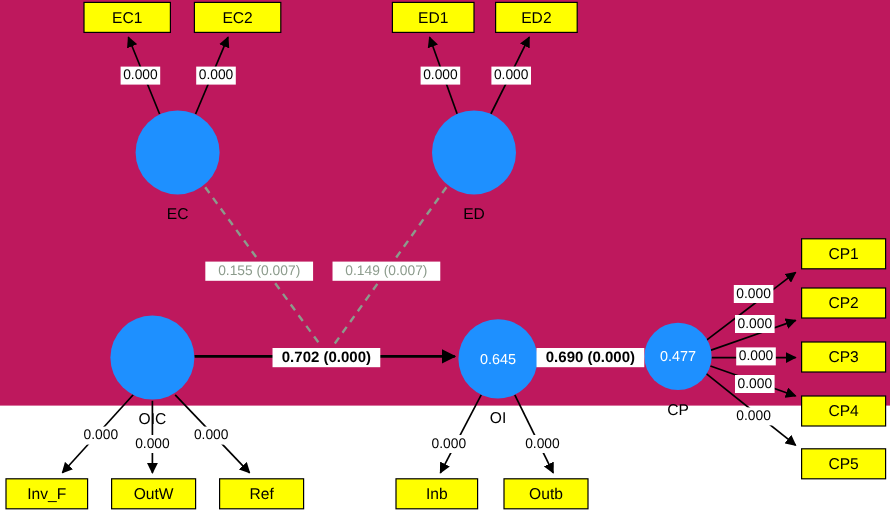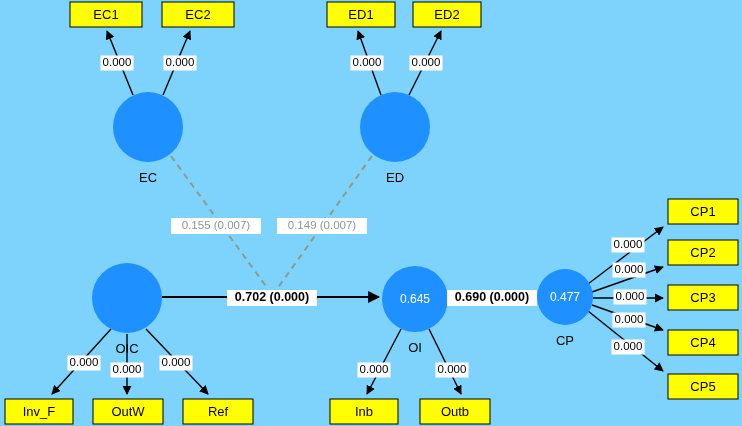--- a/index.html
+++ b/index.html
@@ -10,22 +10,22 @@
   }
   body {
     width: 742px;
     height: 426px;
     font-family: "Liberation Sans", sans-serif;
     overflow: hidden;
   }
   #diagram-root {
     position: relative;
     width: 742px;
-    height: 426px;
-    background: #7dd3fc;
+    height: 338px;
+    background: #be185d;
   }
   svg#sem-svg {
     display: block;
     width: 742px;
     height: 426px;
   }
   .node-box {
     fill: #ffff00;
     stroke: #000000;
     stroke-width: 1;

